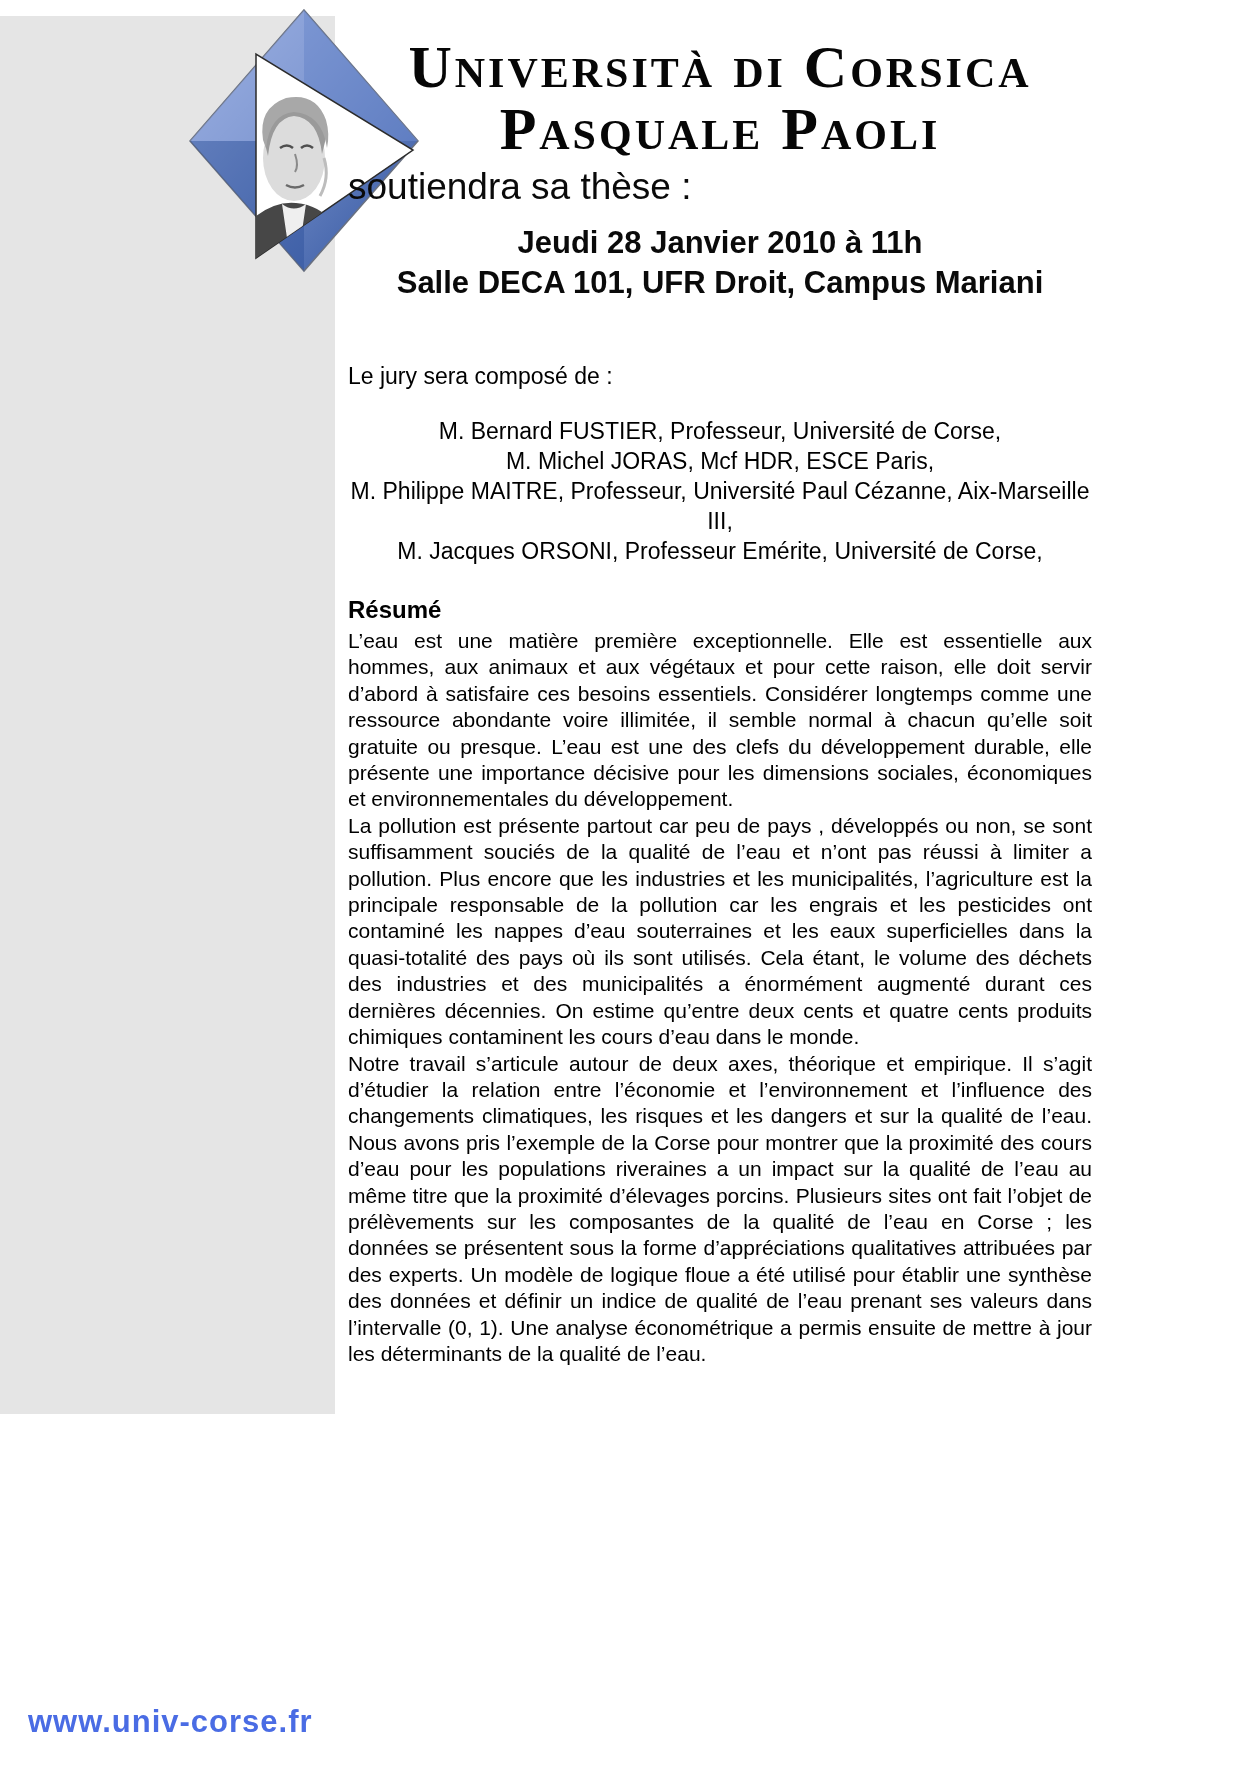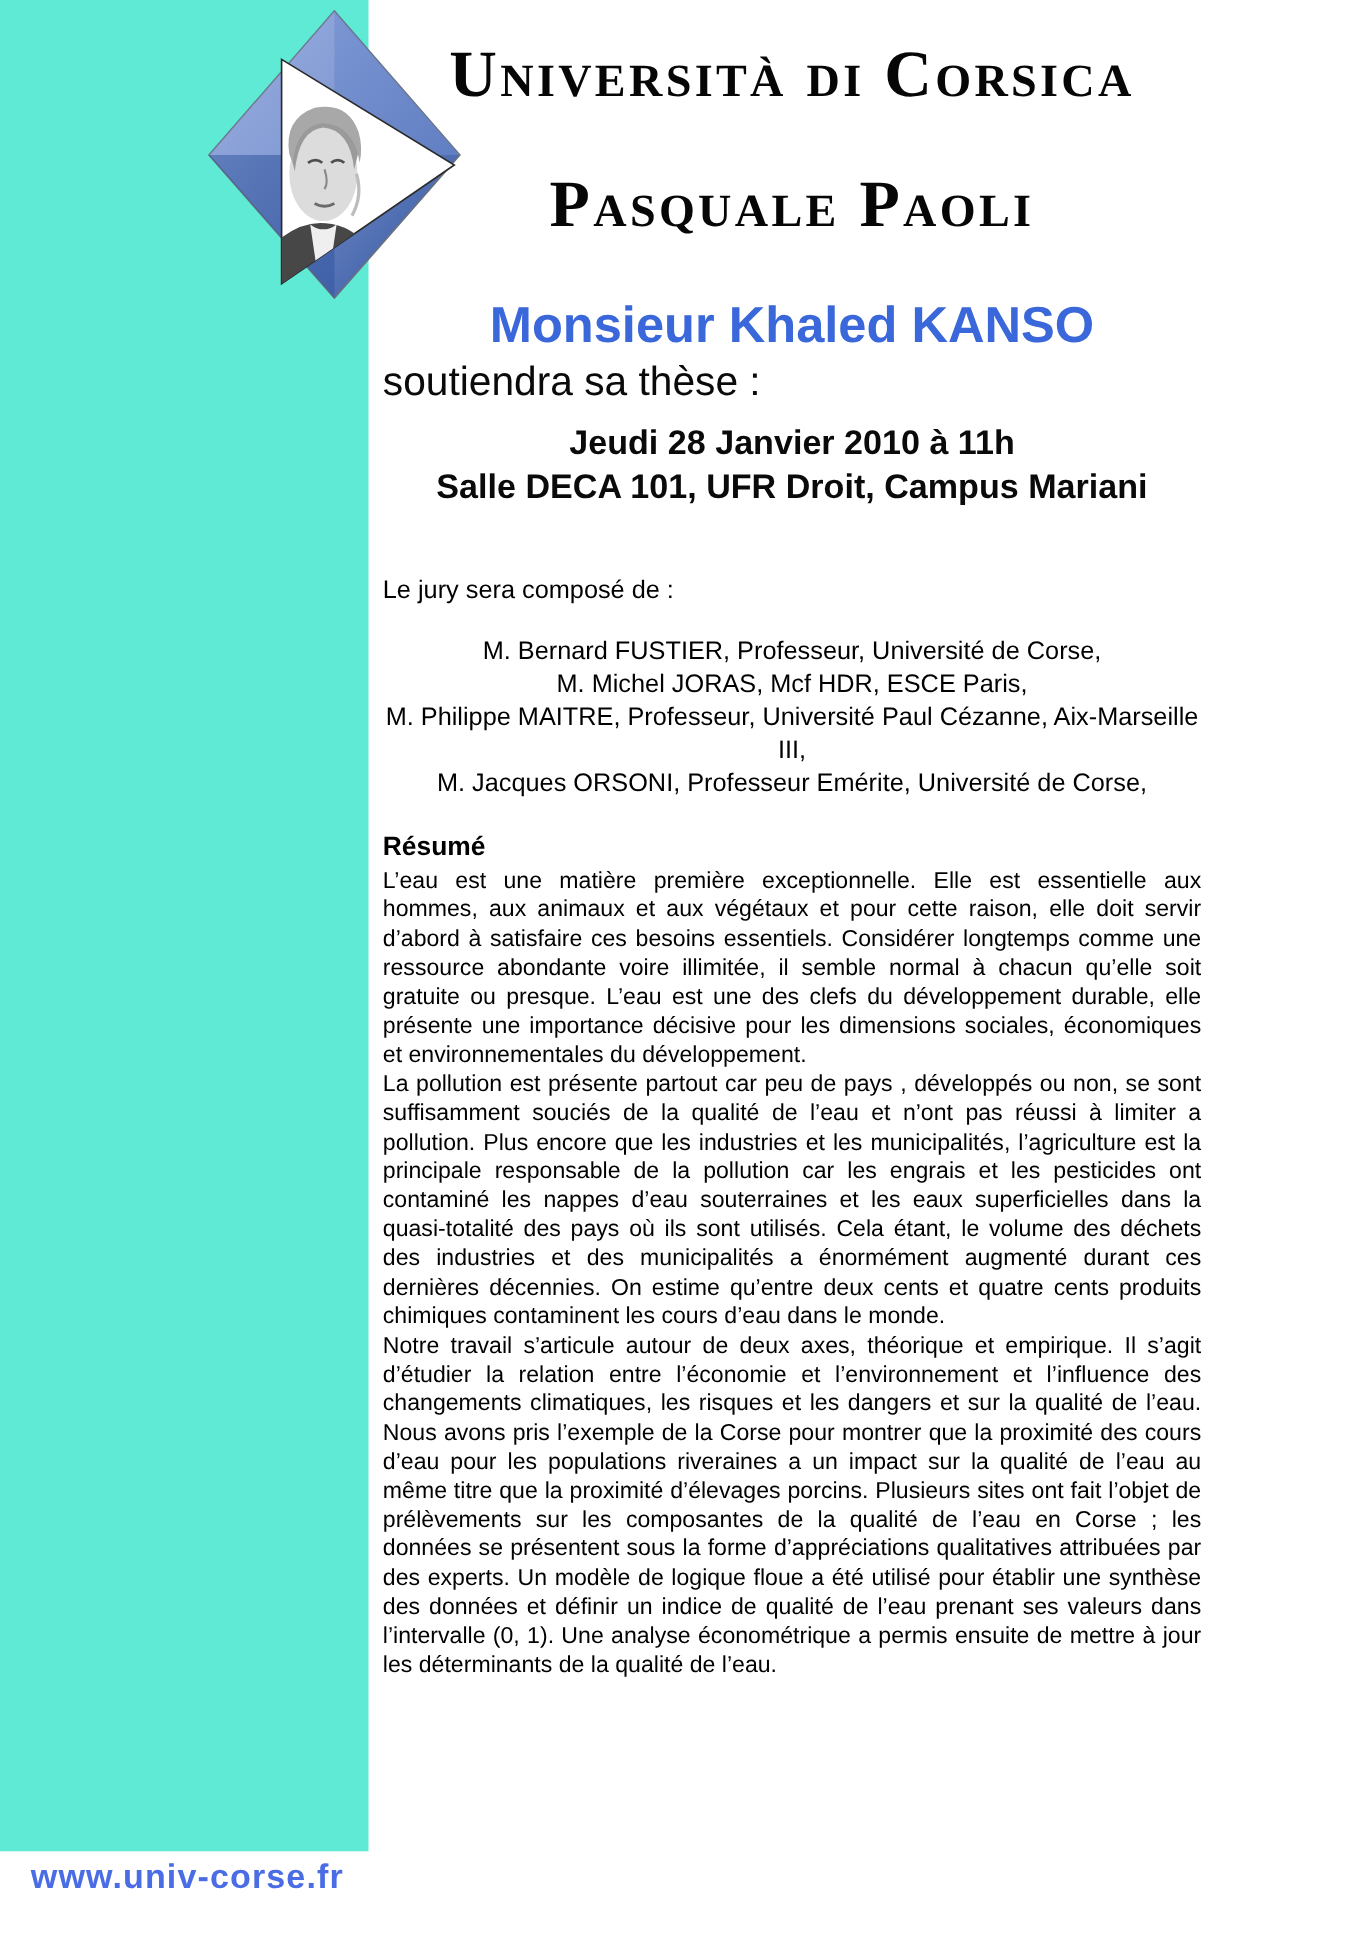--- a/index.html
+++ b/index.html
@@ -6,44 +6,44 @@
   html,body { background:#ffffff; }
   .page {
     position:relative;
     width:1241px; height:1766px;
     background:#ffffff;
     font-family:"Liberation Sans", sans-serif;
     color:#000;
     overflow:hidden;
   }
   .sidebar {
-    position:absolute; left:0; top:0;
-    width:335px; height:1683px;
-    background:#5eead4;
+    position:absolute; left:0; top:16px;
+    width:335px; height:1398px;
+    background:#e5e5e5;
   }
   .footer-url {
     position:absolute; left:28px; top:1688px;
     font-size:31px; font-weight:700; letter-spacing:1px;
     color:#4a6ce4;
   }
   .logo { position:absolute; left:186px; top:8px; width:240px; height:265px; }
   .content {
     position:absolute; left:348px; top:0; width:744px;
   }
   .uni-title {
     font-family:"Liberation Serif", serif;
     font-variant:small-caps;
     font-weight:600;
     font-size:60px; line-height:62px;
     letter-spacing:3px;
     text-align:center;
     color:#060606;
   }
   .uni1 { margin-top:36px; }
-  .uni2 { margin-top:56px; }
+  .uni2 { }
   .candidate {
     margin-top:54px;
     font-size:46px; line-height:50px; font-weight:600;
     text-align:center; color:#3a67d9;
   }
   .subtitle {
     margin-top:6px;
     font-size:37px; line-height:42px; font-weight:500;
     text-align:left; color:#0a0a0a;
   }
@@ -112,21 +112,20 @@
         <path d="M100,177 q9,5 18,0" stroke="#6a6a6a" stroke-width="2.5" fill="none"></path>
         <path d="M138,150 q6,20 -4,38" stroke="#bdbdbd" stroke-width="3" fill="none"></path>
       </g>
     </svg>
   </div>
 
   <div class="content">
     <div class="uni-title uni1">Università di Corsica</div>
     <div class="uni-title uni2">Pasquale Paoli</div>
 
-    <div class="candidate">Monsieur Khaled KANSO</div>
     <div class="subtitle">soutiendra sa thèse :</div>
 
 
     <div class="date-line">Jeudi 28 Janvier 2010 à 11h</div>
     <div class="location-line">Salle DECA 101, UFR Droit, Campus Mariani</div>
 
     <div class="jury-intro">Le jury sera composé de :</div>
     <div class="jury-list">
       <div class="jury-item">M. Bernard FUSTIER, Professeur, Université de Corse,</div>
       <div class="jury-item">M. Michel JORAS, Mcf HDR, ESCE Paris,</div>

